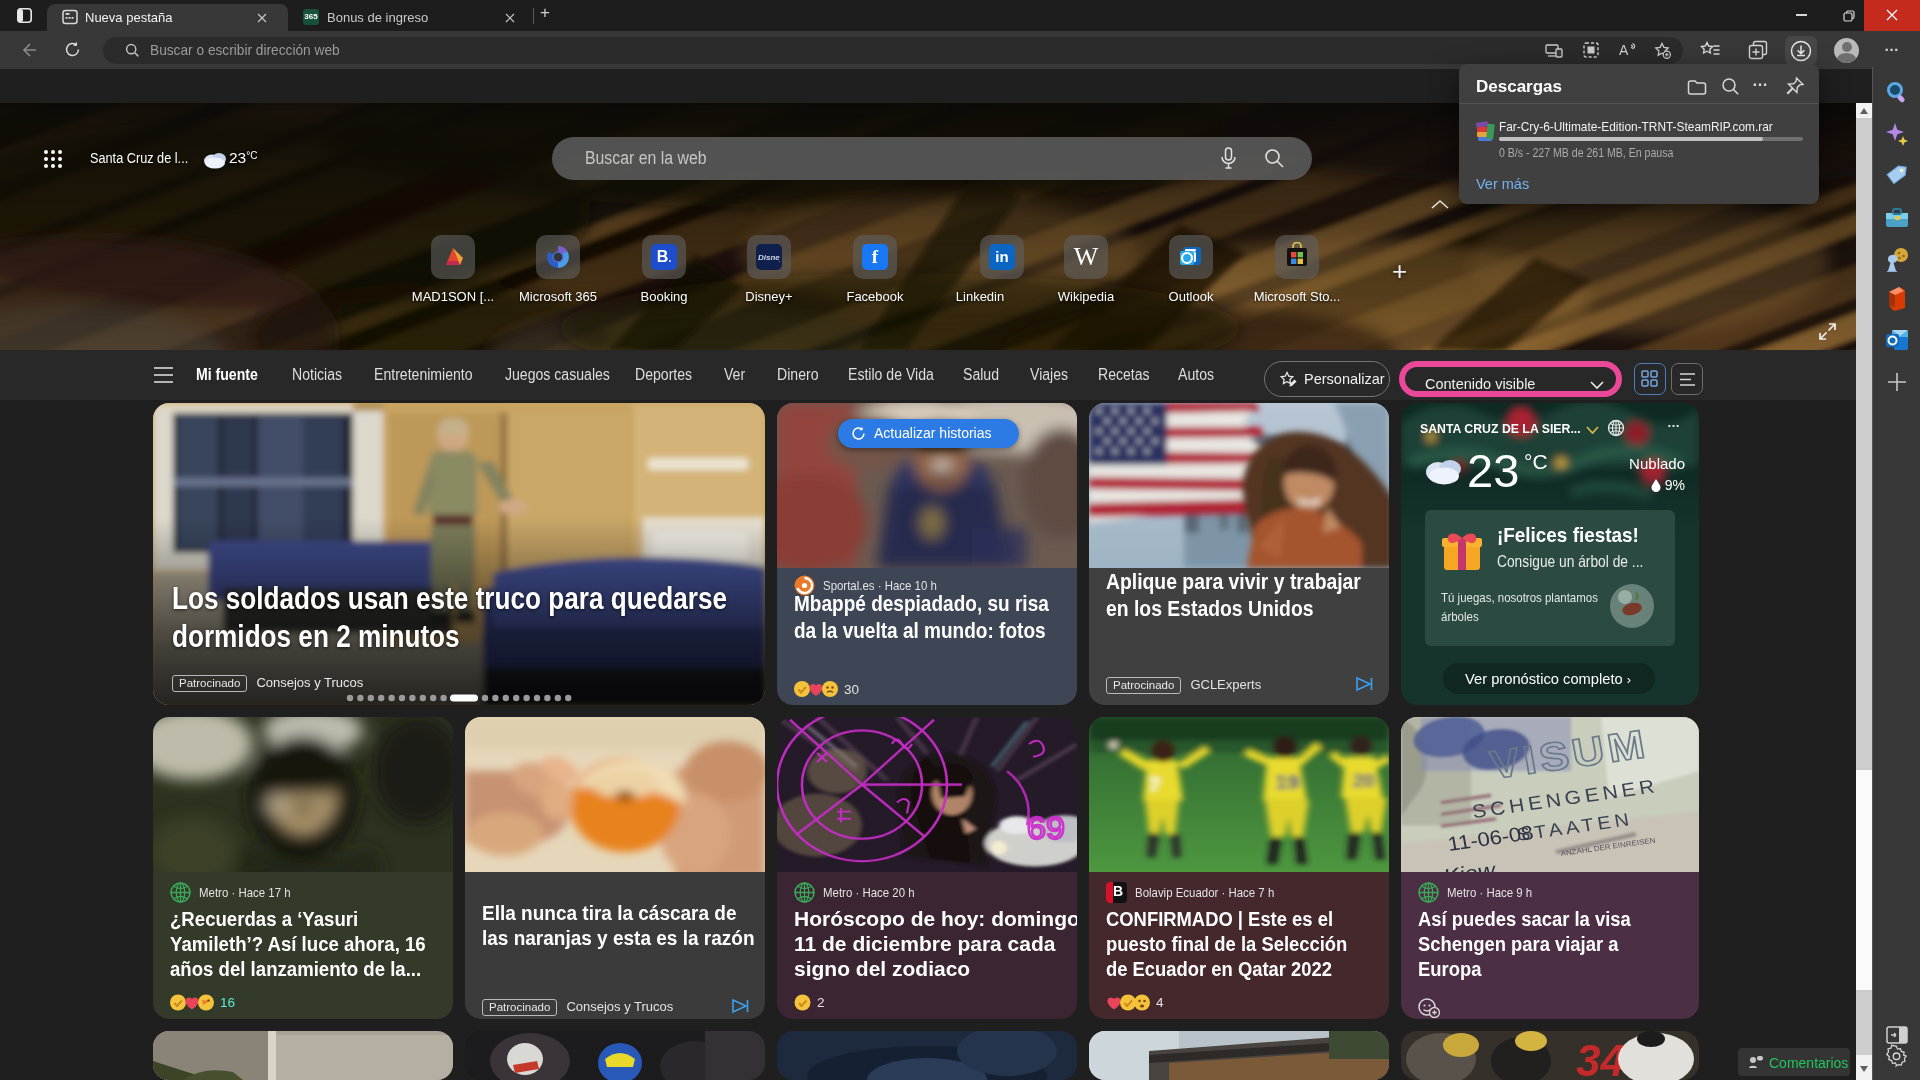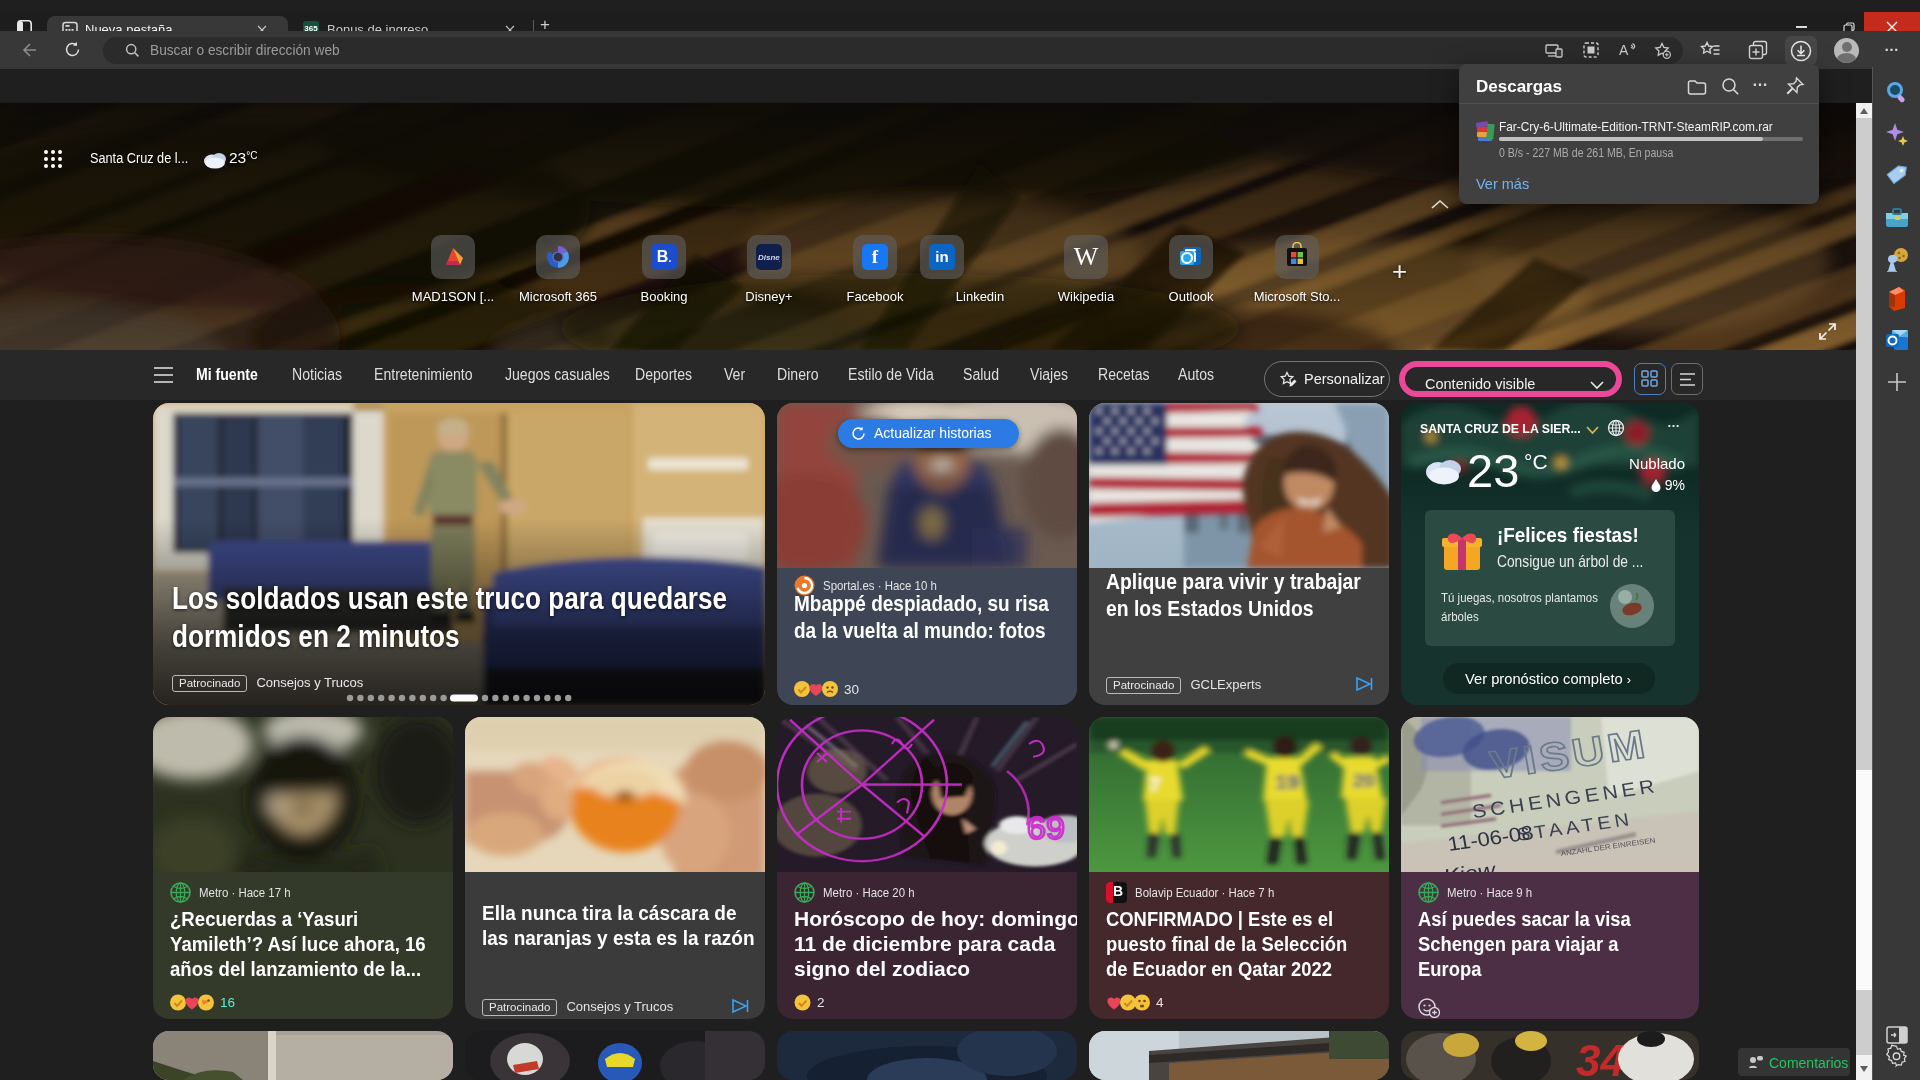--- a/index.html
+++ b/index.html
@@ -1,20 +1,20 @@
 <!DOCTYPE html>
 <html><head>
 <meta charset="utf-8">
 <style>
 *{margin:0;padding:0;box-sizing:border-box;font-family:"Liberation Sans",sans-serif;}
 html,body{width:1920px;height:1080px;overflow:hidden;background:#1f1f1f;}
 .abs{position:absolute;}
 #stage{position:relative;width:1920px;height:1080px;overflow:hidden;}
 
-#titlebar{position:absolute;left:0;top:0;width:1920px;height:31px;background:#1d1d1d;margin-top:12px;}
+#titlebar{position:absolute;left:0;top:0;width:1920px;height:31px;background:#1d1d1d;}
 .tab{position:absolute;top:4px;height:27px;border-radius:8px 8px 0 0;}
 .tab .title{position:absolute;top:6px;font-size:13px;white-space:nowrap;}
 #toolbar{position:absolute;left:0;top:31px;width:1920px;height:38px;background:#383838;}
 #addr{position:absolute;left:103px;top:6px;width:1580px;height:27px;border-radius:14px;background:#2b2b2b;}
 #favbar{position:absolute;left:0;top:69px;width:1920px;height:34px;background:#383838;}
 
 #page{position:absolute;left:0;top:103px;width:1856px;height:977px;background:#1f1f1f;overflow:hidden;}
 #hero{position:absolute;left:0;top:0;width:1856px;height:247px;overflow:hidden;}
 #navbar{position:absolute;left:0;top:247px;width:1856px;height:50px;background:#282828;text-align:center;}
 .navitem{position:absolute;top:16px;font-size:16px;color:#dedede;white-space:nowrap;transform:scaleX(.88);transform-origin:left top;}
@@ -231,20 +231,31 @@
           </g>
         </svg>
   <div class="abs" style="left:90px;top:46px;font-size:15.5px;color:#fff;text-shadow:0 1px 3px rgba(0,0,0,.8);transform:scaleX(.82);transform-origin:left top;white-space:nowrap;">Santa Cruz de l...</div>
   <svg class="abs" style="left:200px;top:43px;" width="30" height="24" viewBox="0 0 30 24">
           <ellipse cx="12" cy="15" rx="8" ry="6.5" fill="#dbe4f2"></ellipse>
           <ellipse cx="19" cy="13" rx="7" ry="6" fill="#c3d2ea"></ellipse>
           <ellipse cx="15" cy="17" rx="10" ry="5.5" fill="#eef2fa"></ellipse>
         </svg>
   <div class="abs" style="left:229px;top:46px;font-size:15.5px;color:#fff;text-shadow:0 1px 3px rgba(0,0,0,.8);">23<span style="font-size:10px;vertical-align:4px;">°C</span></div>
 
+  <div class="abs" style="left:552px;top:34px;width:760px;height:43px;border-radius:22px;background:rgba(88,88,88,.93);">
+    <div class="abs" style="left:33px;top:11px;font-size:18px;color:#c6c6c6;transform:scaleX(.88);transform-origin:left top;white-space:nowrap;">Buscar en la web</div>
+    <svg class="abs" style="left:668px;top:10px;" width="17" height="23" viewBox="0 0 17 23">
+            <rect x="5.5" y="1" width="6" height="12" rx="3" fill="none" stroke="#e2e2e2" stroke-width="1.5"></rect>
+            <path d="M2 10a6.5 6.5 0 0 0 13 0M8.5 16.5V21M5.5 21h6" fill="none" stroke="#e2e2e2" stroke-width="1.5"></path>
+          </svg>
+    <svg class="abs" style="left:712px;top:11px;" width="21" height="21" viewBox="0 0 21 21">
+            <circle cx="8.5" cy="8.5" r="6.5" fill="none" stroke="#e2e2e2" stroke-width="1.6"></circle>
+            <path d="M13.5 13.5l5.5 5.5" stroke="#e2e2e2" stroke-width="1.6"></path>
+          </svg>
+  </div>
 
   <div class="qt" style="left:431px;">
           <svg class="abs" style="left:9px;top:9px;" width="26" height="26" viewBox="0 0 26 26">
             <path d="M6 21L13 4l2.5 6L20 21z" fill="#e8452e"></path>
             <path d="M13 4l7 17 3-7z" fill="#f4a03a"></path>
             <path d="M6 21h14l-2-4H8z" fill="#c42b50"></path>
           </svg>
         </div>
   <div class="ql" style="left:398px;">MAD1SON [...</div>
   <div class="qt" style="left:536px;">
@@ -265,21 +276,21 @@
           <div class="abs" style="left:9px;top:9px;width:26px;height:26px;border-radius:5px;background:#10204c;"></div>
           <svg class="abs" style="left:11px;top:17px;" width="22" height="11" viewBox="0 0 22 11">
             <text x="0" y="8" font-size="8" fill="#cdd6ea" font-style="italic" font-weight="bold" font-family="Liberation Serif">Disney+</text>
           </svg>
         </div>
   <div class="ql" style="left:714px;">Disney+</div>
   <div class="qt" style="left:853px;">
           <div class="abs" style="left:9px;top:9px;width:26px;height:26px;border-radius:5px;background:#1877f2;color:#fff;font-weight:bold;font-size:19px;text-align:center;line-height:25px;font-family:'Liberation Serif';">f</div>
         </div>
   <div class="ql" style="left:820px;">Facebook</div>
-  <div class="qt" style="left:920px;">
+  <div class="qt" style="left:980px;">
           <div class="abs" style="left:9px;top:9px;width:26px;height:26px;border-radius:5px;background:#0a66c2;color:#fff;font-weight:bold;font-size:15px;text-align:center;line-height:26px;">in</div>
         </div>
   <div class="ql" style="left:925px;">Linkedin</div>
   <div class="qt" style="left:1064px;">
           <div class="abs" style="left:0;top:0;width:44px;height:44px;color:#fff;font-size:26px;text-align:center;line-height:44px;font-family:'Liberation Serif';">W</div>
         </div>
   <div class="ql" style="left:1031px;">Wikipedia</div>
   <div class="qt" style="left:1169px;">
           <svg class="abs" style="left:9px;top:9px;" width="26" height="26" viewBox="0 0 26 26">
             <rect x="5" y="3" width="18" height="18" rx="3" fill="#1067b8"></rect>

